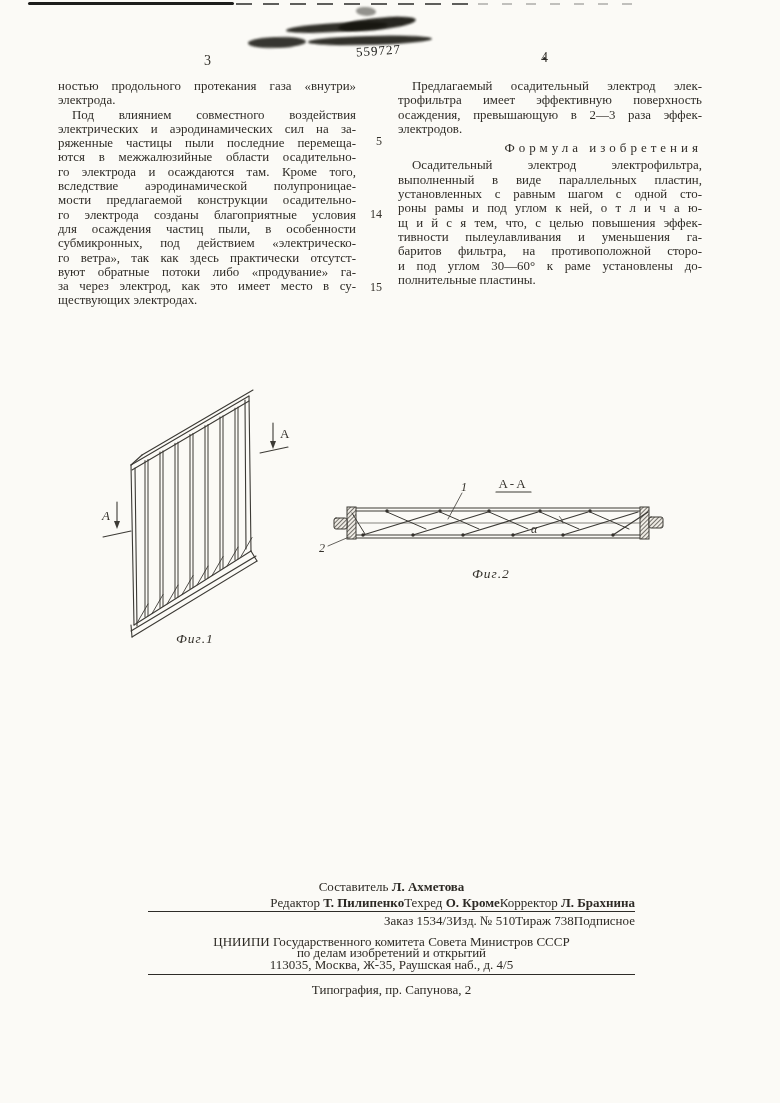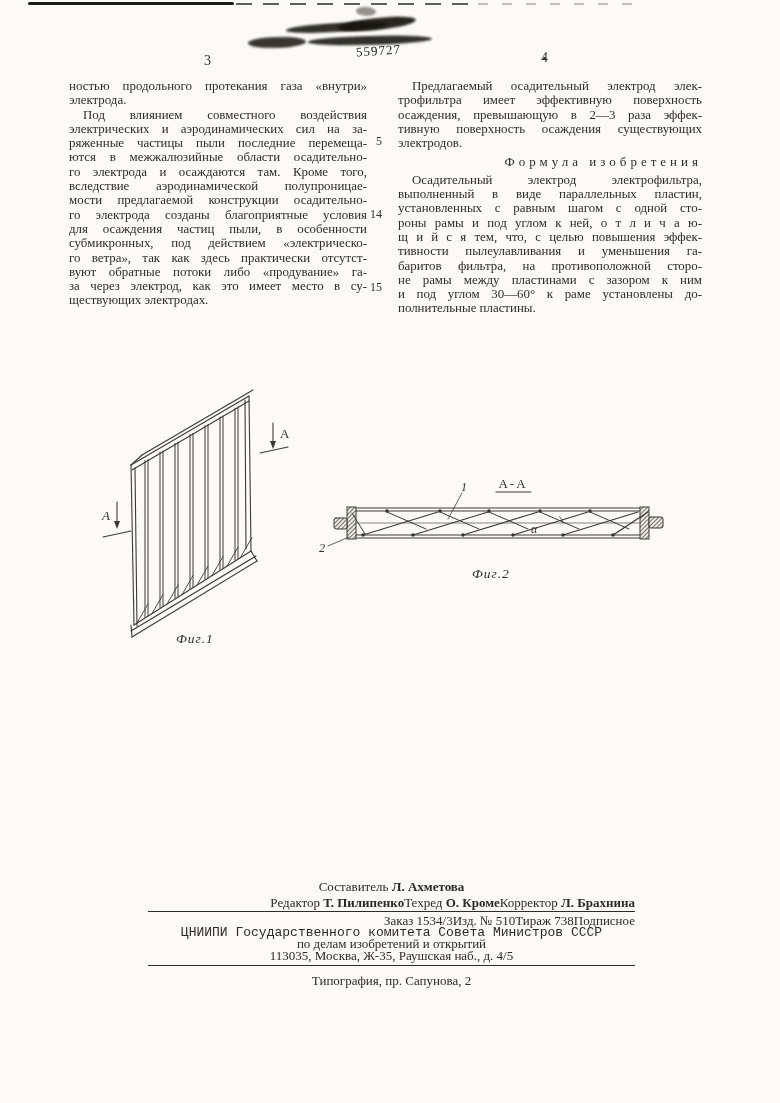--- a/index.html
+++ b/index.html
@@ -22,21 +22,21 @@
   .b5{left:116px;top:1px;width:20px;height:9px;opacity:.45;}
   .stamp-num{position:absolute;left:116px;top:37px;font-size:13px;letter-spacing:1px;color:#20201d;transform:rotate(-4deg);}
 
   .pagenum{position:absolute;font-size:14px;color:#34312b;}
   .pn-left{left:204px;top:53px;}
   .pn-right{left:541px;top:50px;}
   .speck{position:absolute;width:3px;height:3px;background:#2a2a28;border-radius:50%;}
 
   
   .col{position:absolute;top:79px;font-size:12.9px;line-height:14.3px;}
-  .col-left{left:69px;width:298px;}
+  .col-left{left:58px;width:298px;}
   .col-right{left:398px;width:304px;}
   .tline{text-align:justify;text-align-last:justify;white-space:normal;}
   .tline.end{text-align-last:left;}
   .tline.ind{text-indent:14px;}
   .formula-heading{text-align:right;letter-spacing:4px;font-size:13px;margin:4.5px 0 3.5px 0;}
 
   .gutter-num{position:absolute;font-size:12px;color:#34312b;width:18px;text-align:right;left:364px;}
   .g5{top:134px;}
   .g10{top:207px;}
   .g15{top:280px;}
@@ -46,21 +46,21 @@
   .fig1{left:95px;top:383px;}
   .fig2{left:315px;top:465px;}
   svg text{fill:#34312b;}
 
   
   .colophon{position:absolute;left:148px;top:881px;width:487px;font-size:13px;line-height:11.6px;color:#2d2a25;}
   .c-center{text-align:center;}
   .c-row{display:flex;justify-content:flex-end;margin-top:4px;}
   .c-rule{border-top:1.5px solid #2e2c28;margin-top:3px;padding-top:3px;}
   .c-name{font-weight:bold;}
-  .c-org{margin-top:0;font-family:Liberation Mono, monospace;}
+  .c-org{margin-top:9px;}
   .c-print{margin-top:6px;}
 </style>
 </head>
 <body>
 
 <div class="page">
 
   <div class="edge-seg edge1"></div>
   <div class="edge-seg edge2"></div>
   <div class="edge-seg edge3"></div>
@@ -99,33 +99,31 @@
 
   <div class="gutter-num g5">5</div>
   <div class="gutter-num g10">14</div>
   <div class="gutter-num g15">15</div>
 
   <div class="col col-right">
     <div>
         <div class="tline ind">Предлагаемый осадительный электрод элек-</div>
         <div class="tline">трофильтра имеет эффективную поверхность</div>
         <div class="tline">осаждения, превышающую в 2—3 раза эффек-</div>
-        <div class="tline">тивную поверхность осаждения существующих</div>
         <div class="tline end">электродов.</div>
       </div>
     <div class="formula-heading">Формула изобретения</div>
     <div>
         <div class="tline ind">Осадительный электрод электрофильтра,</div>
         <div class="tline">выполненный в виде параллельных пластин,</div>
         <div class="tline">установленных с равным шагом с одной сто-</div>
         <div class="tline">роны рамы и под углом к ней, о т л и ч а ю-</div>
         <div class="tline">щ и й с я тем, что, с целью повышения эффек-</div>
         <div class="tline">тивности пылеулавливания и уменьшения га-</div>
         <div class="tline">баритов фильтра, на противоположной сторо-</div>
-        <div class="tline">не рамы между пластинами с зазором к ним</div>
         <div class="tline">и под углом 30—60° к раме установлены до-</div>
         <div class="tline end">полнительные пластины.</div>
       </div>
   </div>
 
   <svg class="fig-svg fig1" width="222" height="270" viewBox="95 385 222 270">
     <g stroke="#3c3a35" stroke-width="1.1" fill="none" stroke-linecap="round">
 
       <line x1="142" y1="457" x2="253" y2="392"></line>
       <line x1="131" y1="467" x2="142" y2="457"></line>

